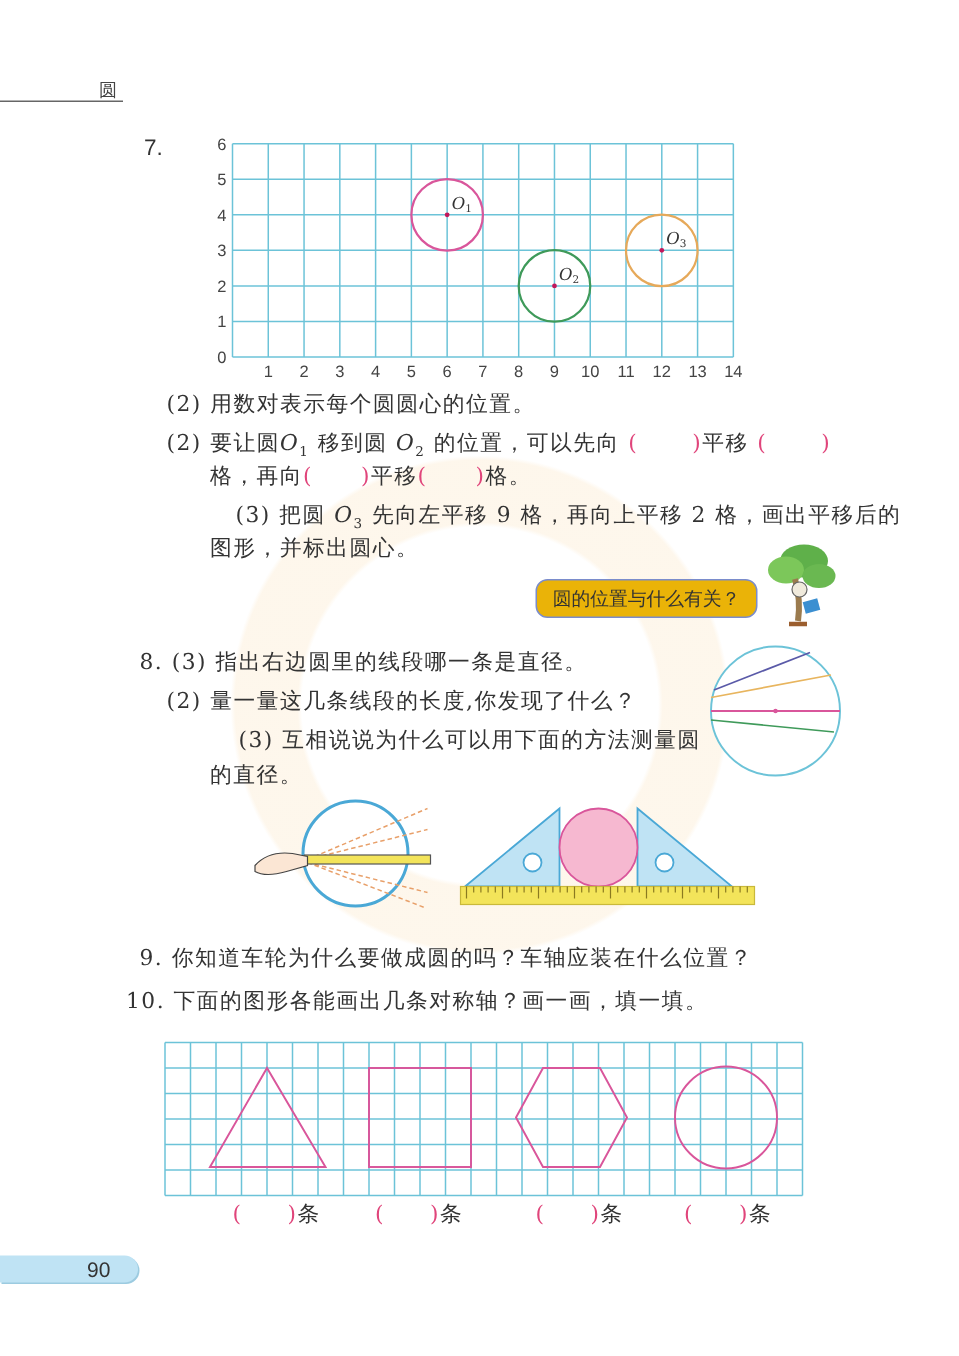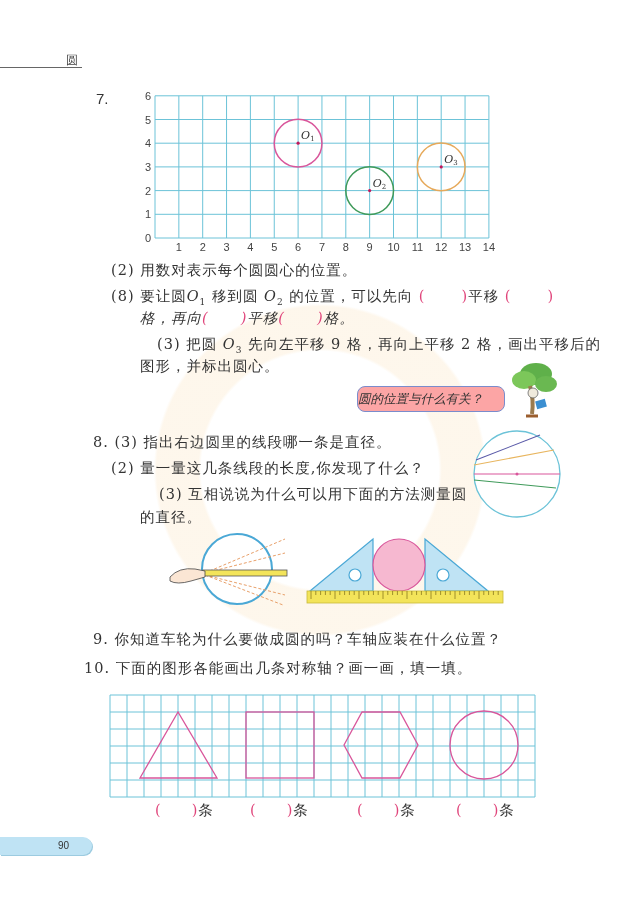--- a/index.html
+++ b/index.html
@@ -5,24 +5,24 @@
   html, body { margin:0; padding:0; }
   body { width:639px; height:904px; background:#ffffff; position:relative; overflow:hidden;
          font-family:"DejaVu Serif", serif; color:#333; }
   .abs { position:absolute; }
   .header-line { left:0; top:67px; width:82px; height:1px; background:#666; }
   .header-title { left:66px; top:52px; font-size:12px; color:#444; }
   .qnum { font-family:"Liberation Sans", sans-serif; font-size:15px; color:#333; }
   .txt { font-size:14.5px; line-height:20px; color:#333; white-space:nowrap; letter-spacing:1px; }
   .paren { color:#e0457b; }
   .bubble { left:357px; top:386px; width:146px; height:24px; border:1.5px solid #7a8ccc; border-radius:8px;
-            background:#fca5a5; font-size:12.5px; line-height:24px; text-align:left; color:#333;font-style:italic; }
+            background:#eab308; font-size:12.5px; line-height:24px; text-align:center; color:#333; }
   .pagebar { left:0; top:837px; width:92px; height:18px; background:#bfe3f4; border-radius:0 9px 9px 0;
              box-shadow: 1px 1px 0 #9ccbe0; }
-  .pagenum { left:58px; top:837px; font-family:"Liberation Sans", sans-serif; font-size:10px; line-height:18px; color:#333; }
+  .pagenum { left:58px; top:837px; font-family:"Liberation Sans", sans-serif; font-size:14px; line-height:18px; color:#333; }
   .watermark { left:110px; top:260px; width:420px; height:420px; border-radius:50%;
                background: radial-gradient(circle at 50% 50%, rgba(255,255,255,0) 40%, rgba(253,240,220,0.55) 41%, rgba(253,240,220,0.55) 55%, rgba(255,255,255,0) 56%); }
 </style>
 </head>
 <body>
 
 <div class="abs watermark"></div>
 
 <div class="abs header-title">圆</div>
 <div class="abs header-line"></div>
@@ -86,28 +86,28 @@
       <text x="237.65" y="100.6" font-size="11" font-style="italic" font-family="DejaVu Serif, serif" fill="#333">O<tspan font-size="7" dy="2" font-style="normal">2</tspan></text>
       <circle cx="306.20000000000005" cy="80.9" r="23.85" fill="none" stroke="#e6a95a" stroke-width="1.5"></circle>
       <circle cx="306.20000000000005" cy="80.9" r="1.6" fill="#c2185b"></circle>
       <text x="309.20000000000005" y="76.9" font-size="11" font-style="italic" font-family="DejaVu Serif, serif" fill="#333">O<tspan font-size="7" dy="2" font-style="normal">3</tspan></text>
     </g>
 </svg>
 
 <div class="abs txt" style="left:111px; top:260px;">(2) 用数对表示每个圆圆心的位置。</div>
 
 <div class="abs txt" style="left:111px; top:286px;">
-  <span>(8) 要让圆</span><i style="font-family:'DejaVu Serif',serif;">O</i><sub style="font-size:9px;">1</sub>
+  <span>(2) 要让圆</span><i style="font-family:'DejaVu Serif',serif;">O</i><sub style="font-size:9px;">1</sub>
   <span>移到圆</span>
   <i>O</i><sub style="font-size:9px;">2</sub>
   <span>的位置，可以先向</span>
   <span class="paren">(</span><span style="display:inline-block;width:36px;"></span><span class="paren">)</span><span>平移</span>
   <span class="paren">(</span><span style="display:inline-block;width:36px;"></span><span class="paren">)</span>
 </div>
-<div class="abs txt" style="left:140px; top:308px;font-style:italic;">
+<div class="abs txt" style="left:140px; top:308px;">
   <span>格，再向</span><span class="paren">(</span><span style="display:inline-block;width:32px;"></span><span class="paren">)</span><span>平移</span><span class="paren">(</span><span style="display:inline-block;width:32px;"></span><span class="paren">)</span><span>格。</span>
 </div>
 
 <div class="abs txt" style="left:111px; top:334px;margin-left:46px;">
   <span>(3) 把圆</span>
   <i>O</i><sub style="font-size:9px;">3</sub>
   <span>先向左平移 9 格，再向上平移 2 格，画出平移后的</span>
 </div>
 <div class="abs txt" style="left:140px; top:356px;">图形，并标出圆心。</div>
 

